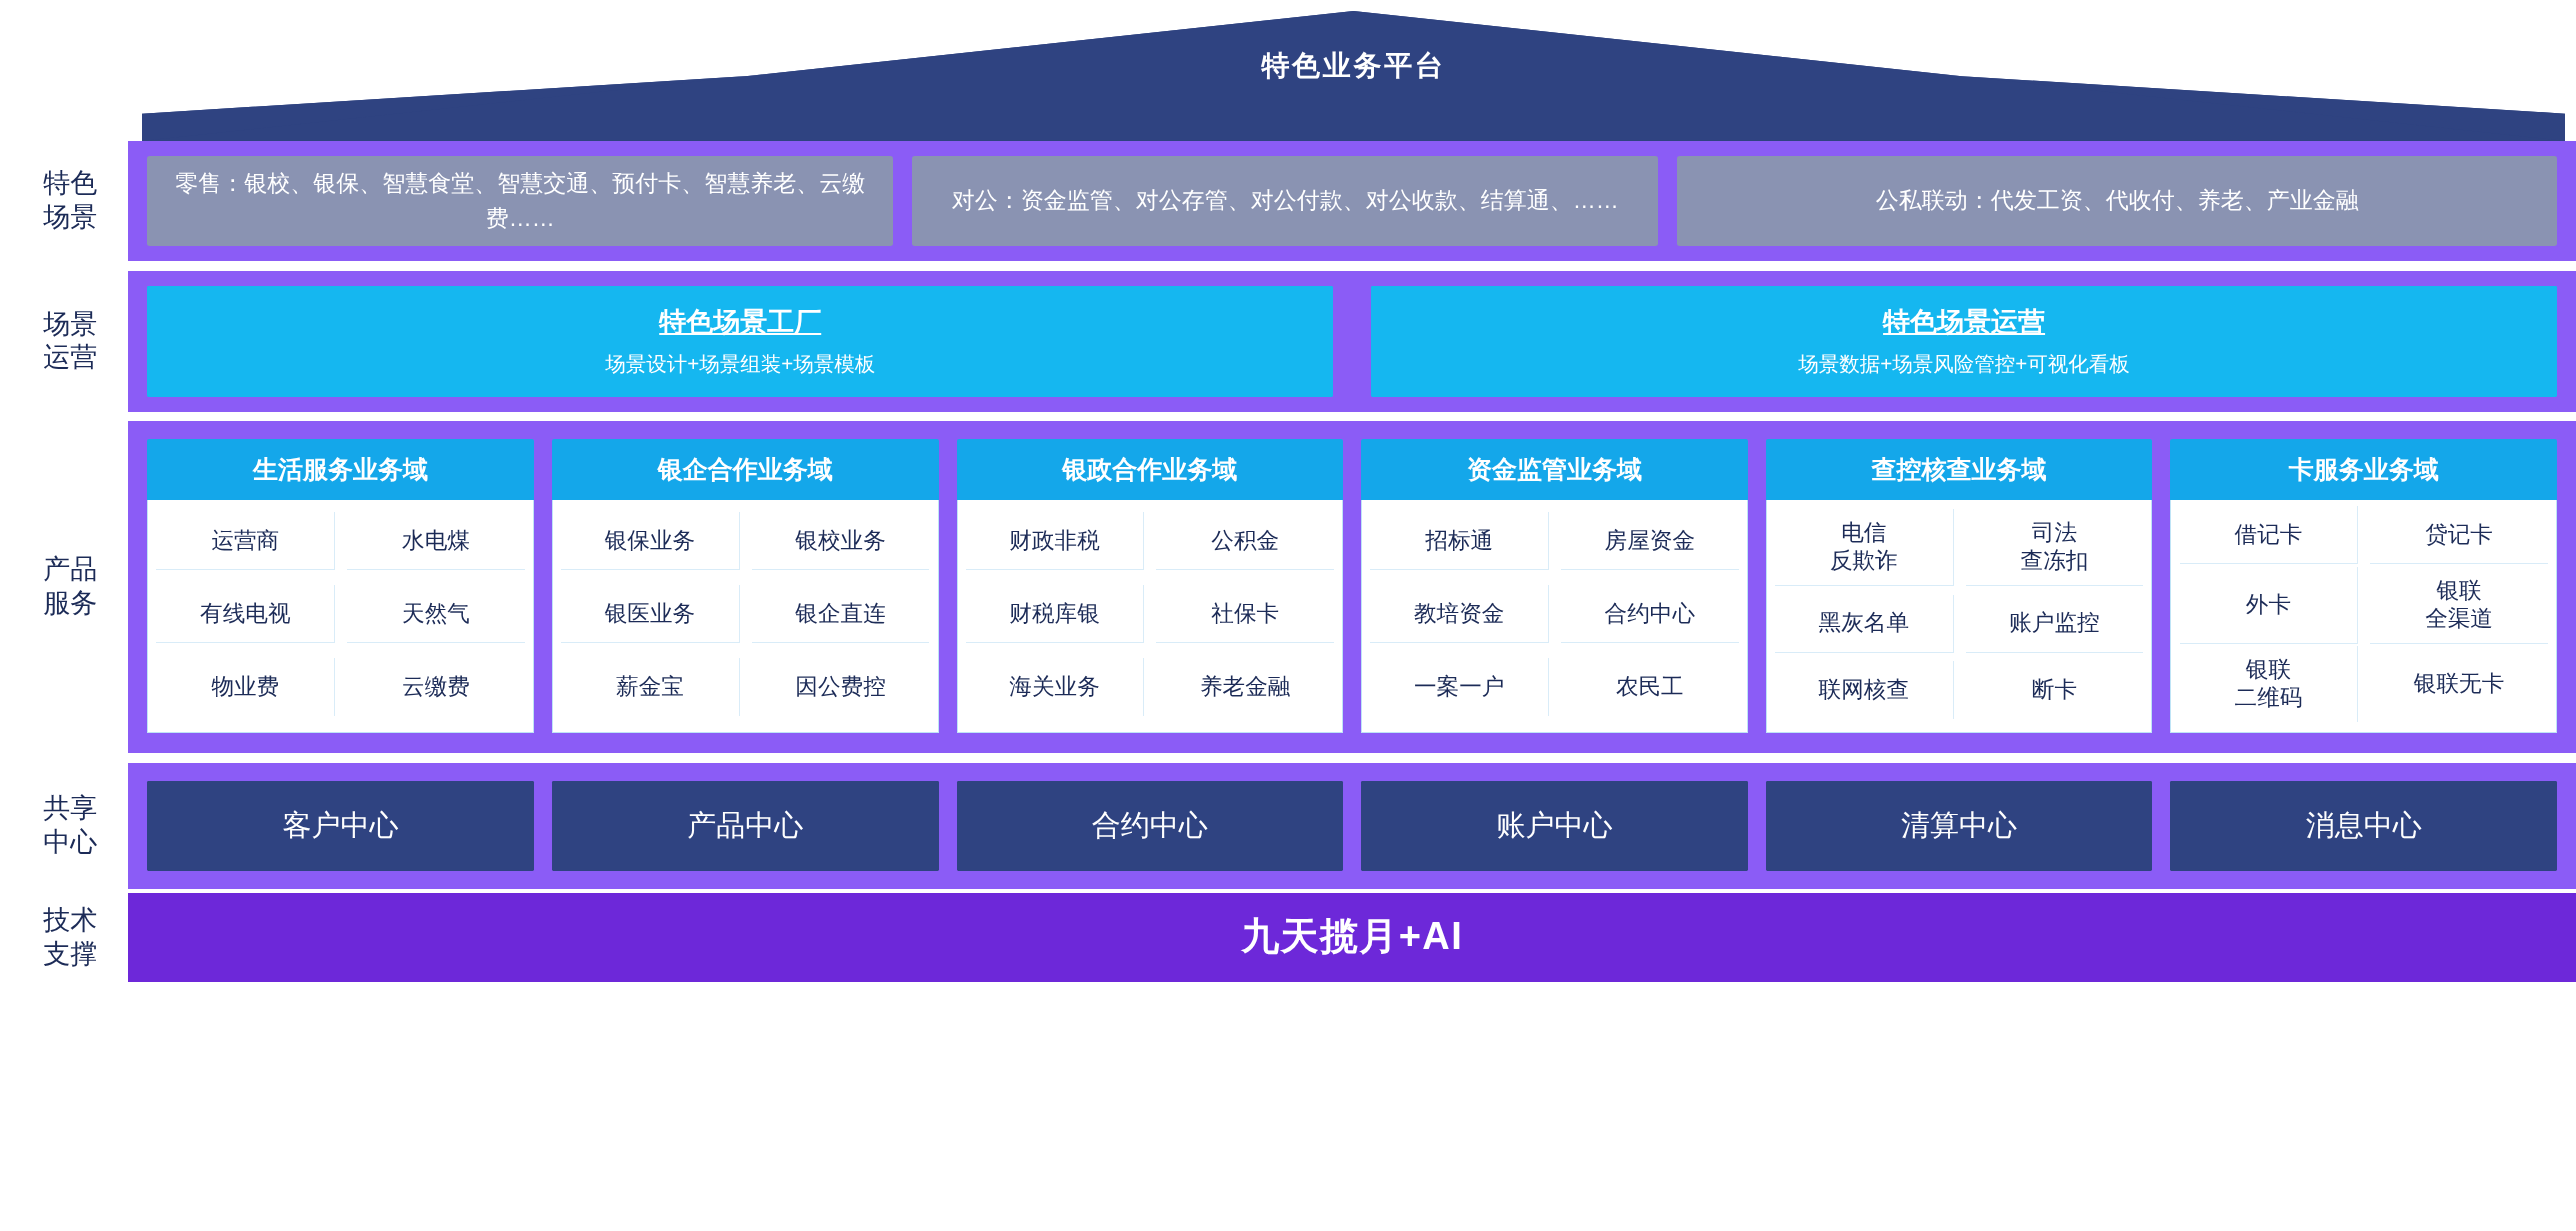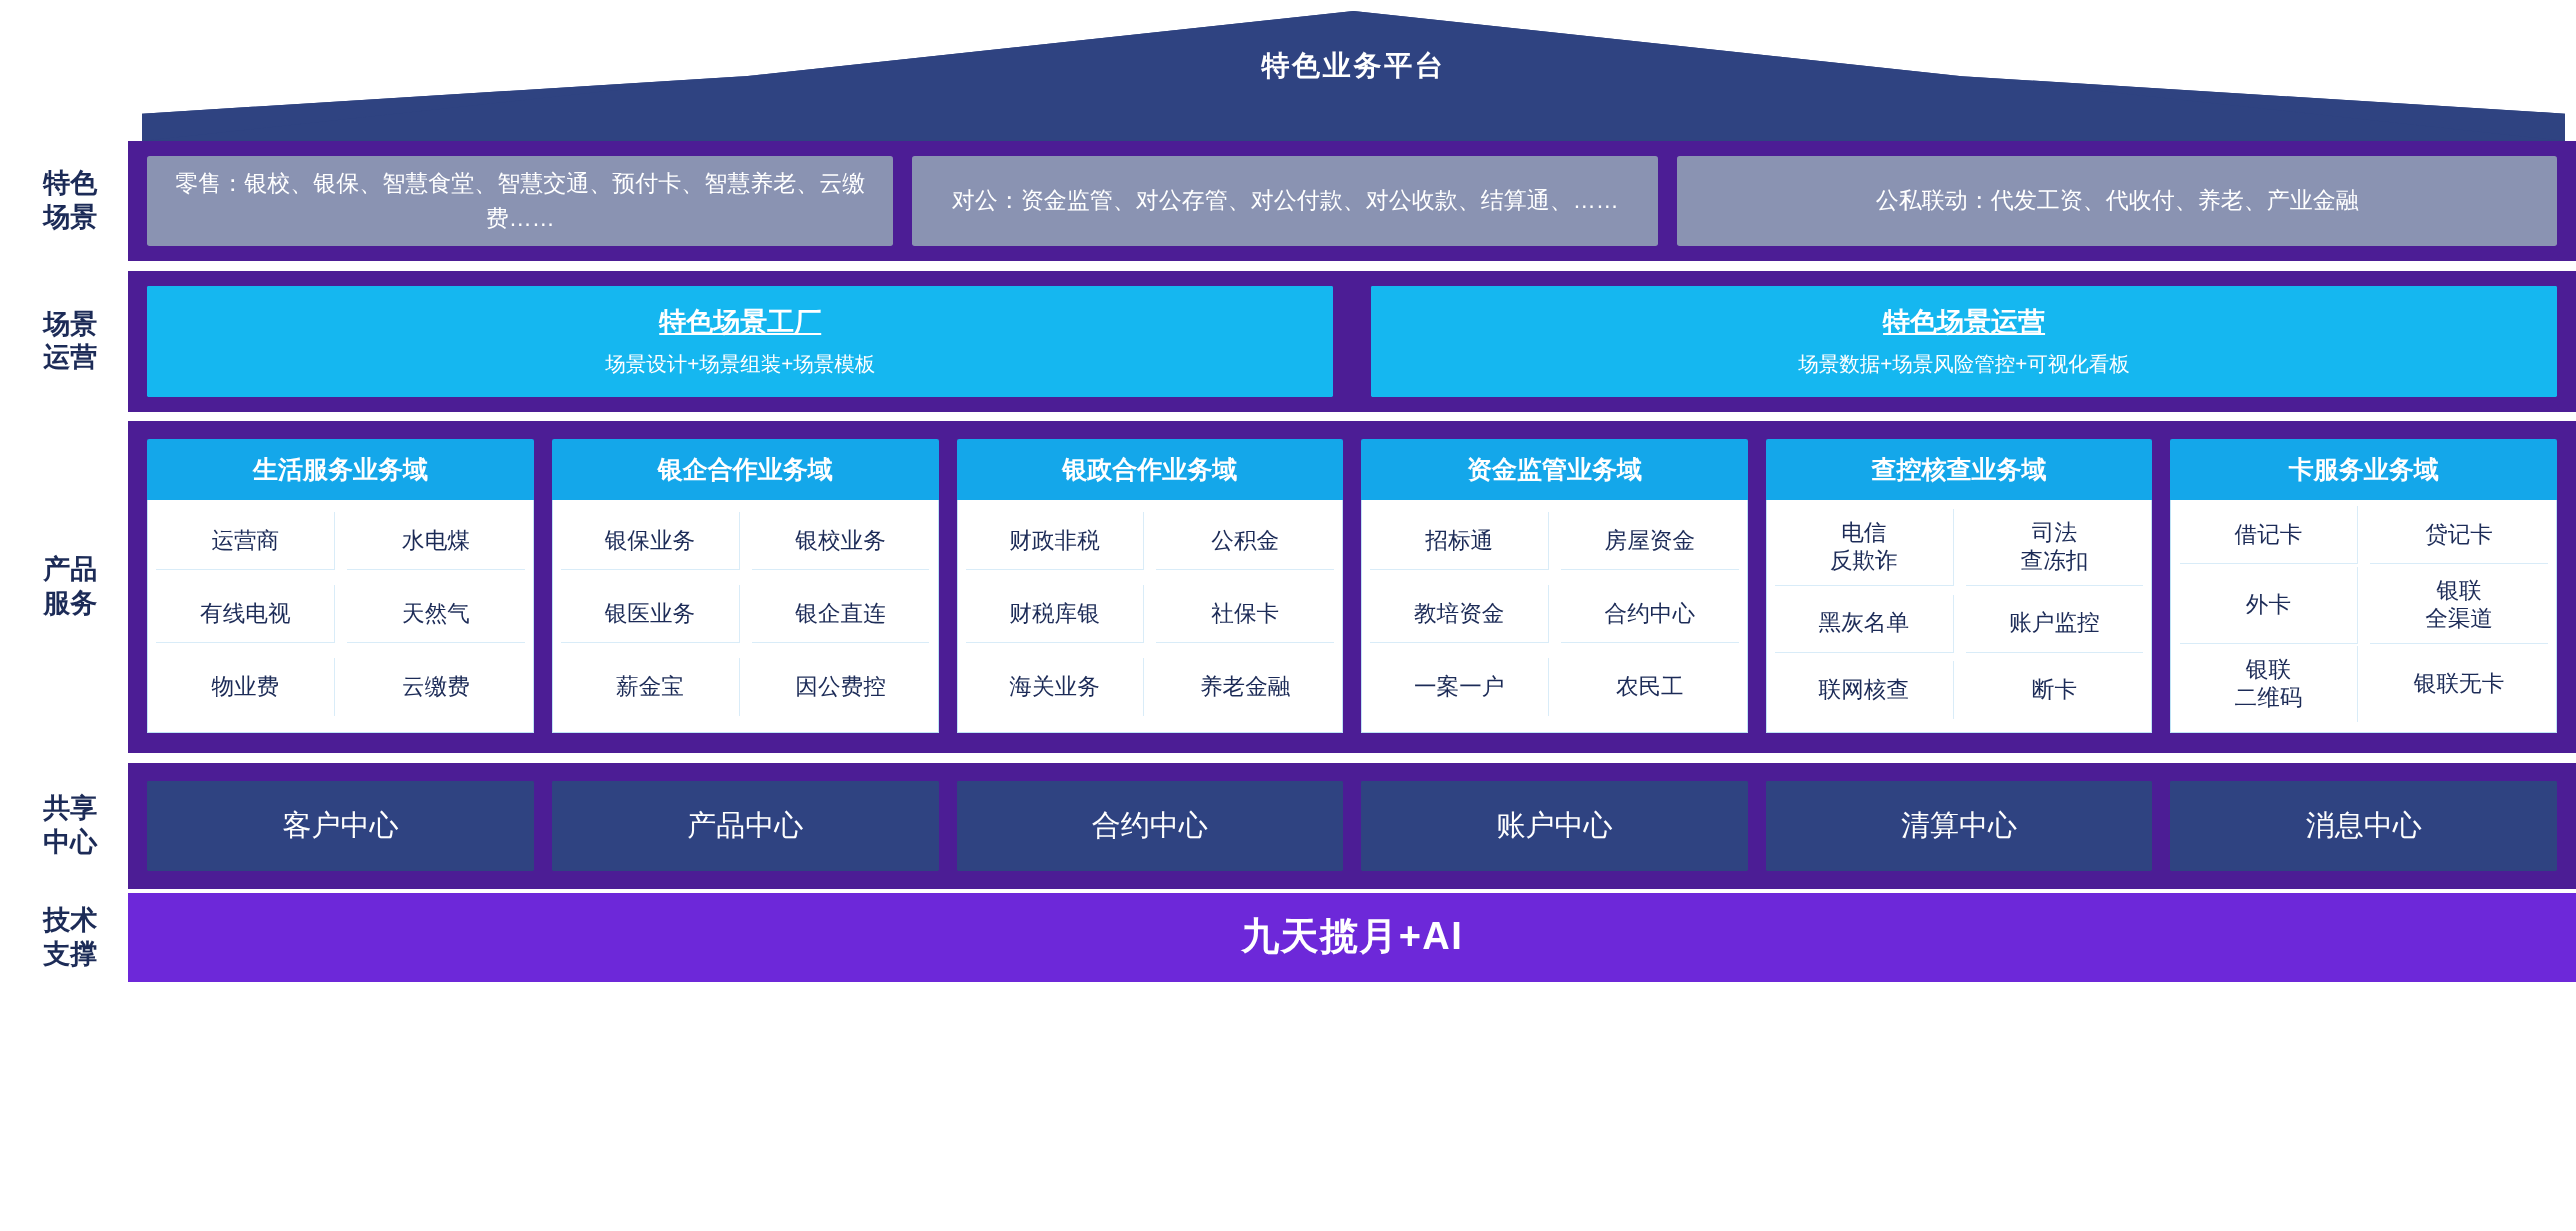--- a/index.html
+++ b/index.html
@@ -54,28 +54,28 @@
     margin-left: 12.3px;
   }
   .row-label {
     width: 116px;
     flex: 0 0 116px;
     display: flex;
     align-items: center;
     justify-content: center;
     text-align: right;
     font-size: 27px;
-    font-weight: bold;
+    font-weight: normal;
     color: #1c2b57;
     line-height: 1.25;
     white-space: pre-line;
   }
   .row-body {
     flex: 1 1 auto;
-    background: #4c1d95;
+    background: #8b5cf6;
     box-sizing: border-box;
   }
 
   
   .scenes-row .row-body {
     display: flex;
     gap: 19px;
     padding: 15px 19px;
     align-items: stretch;
   }

